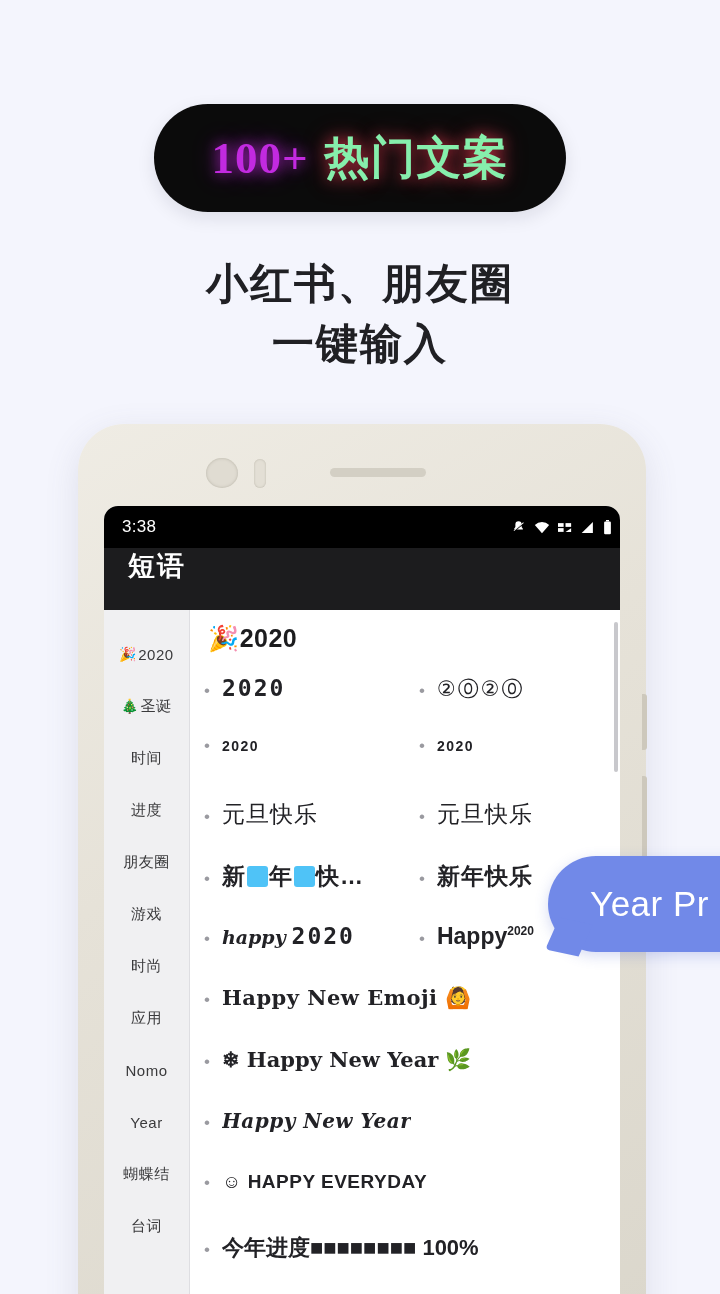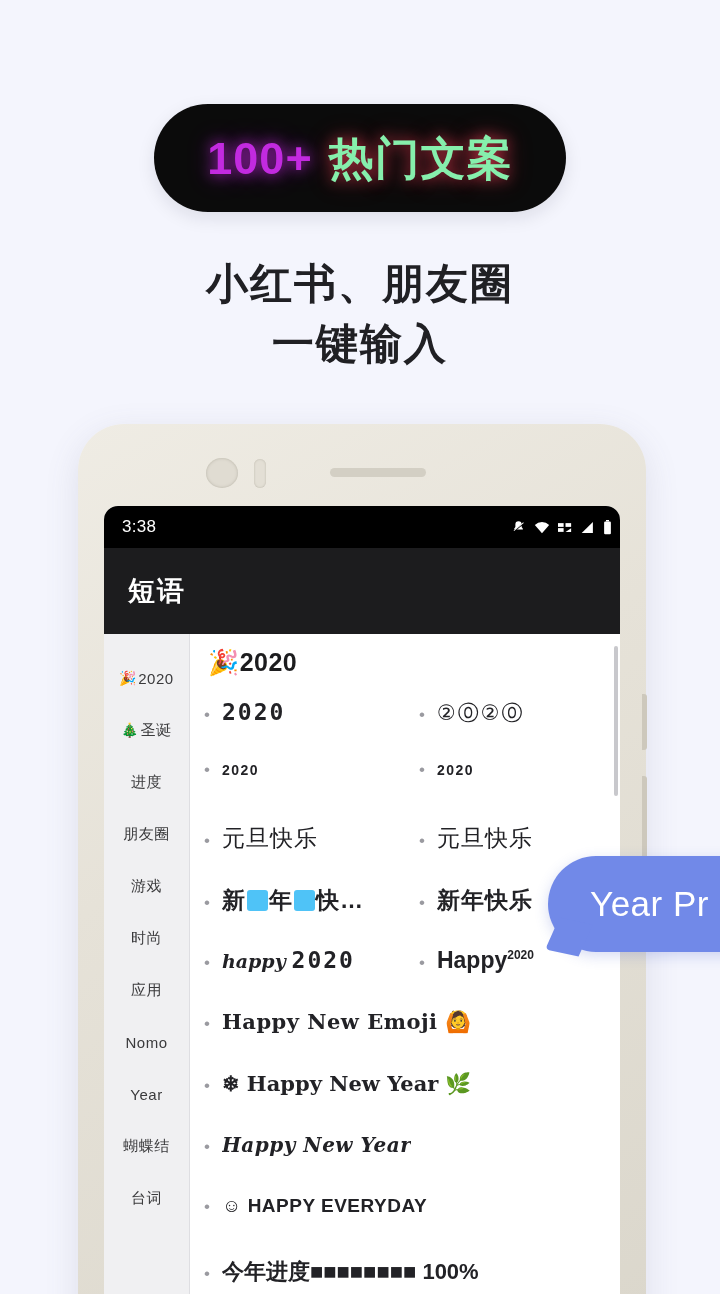--- a/index.html
+++ b/index.html
@@ -42,21 +42,21 @@
   .badge-text {
     font-size: 45px;
     font-weight: bold;
     letter-spacing: 1px;
     white-space: nowrap;
     line-height: 1;
   }
   .badge-num {
     color: #c22ae0;
     text-shadow: 0 0 14px rgba(200,40,230,0.75), 0 0 26px rgba(200,40,230,0.45);
-    font-family: Liberation Sans, sans-serif;
+    font-family: Liberation Serif, serif;
   }
   .badge-cn {
     color: #86efac;
     margin-left: 16px;
     text-shadow: 0 0 14px rgba(239,58,82,0.70), 0 0 26px rgba(239,58,82,0.40);
   }
 
   .headline {
     margin-top: 42px;
     text-align: center;
@@ -146,24 +146,23 @@
   }
   .status-icons {
     margin-left: auto;
     display: flex;
     align-items: center;
     gap: 8px;
   }
   .status-icons svg { display: block; }
 
   .appbar {
-    height: 86px;
+    height: 62px;
     background: #1c1c1e;
     display: flex;
-    align-items: center;
     padding-left: 24px;
   }
   .appbar-title {
     color: #ffffff;
     font-size: 27px;
     font-weight: bold;
     letter-spacing: 2px;
   }
 
   .app-body {
@@ -374,20 +373,23 @@
       <nav class="sidebar">
         <div class="side-item">
           <span class="side-emoji">🎉</span>
           <span>2020</span>
         </div>
         <div class="side-item">
           <span class="side-emoji">🎄</span>
           <span>圣诞</span>
         </div>
         <div class="side-item">
+          <span>时间</span>
+        </div>
+        <div class="side-item">
           <span>进度</span>
         </div>
         <div class="side-item">
           <span>朋友圈</span>
         </div>
         <div class="side-item">
           <span>游戏</span>
         </div>
         <div class="side-item">
           <span>时尚</span>

